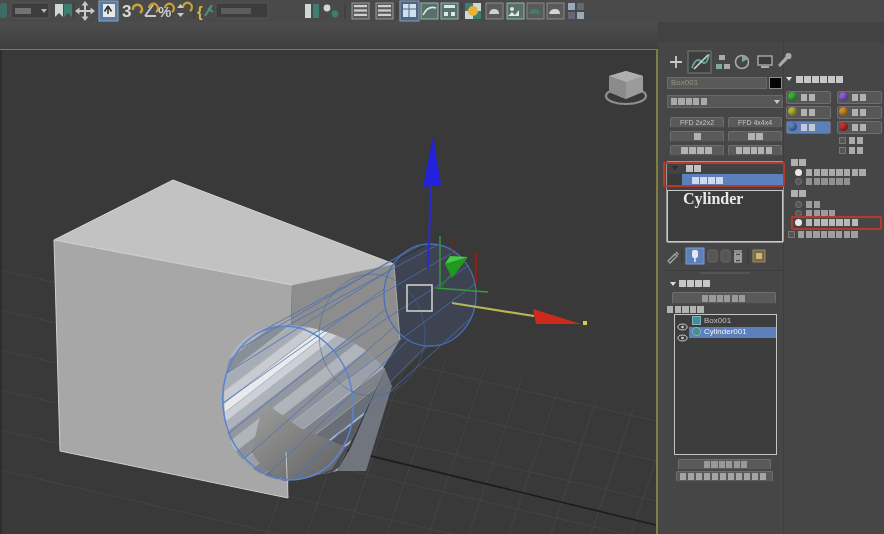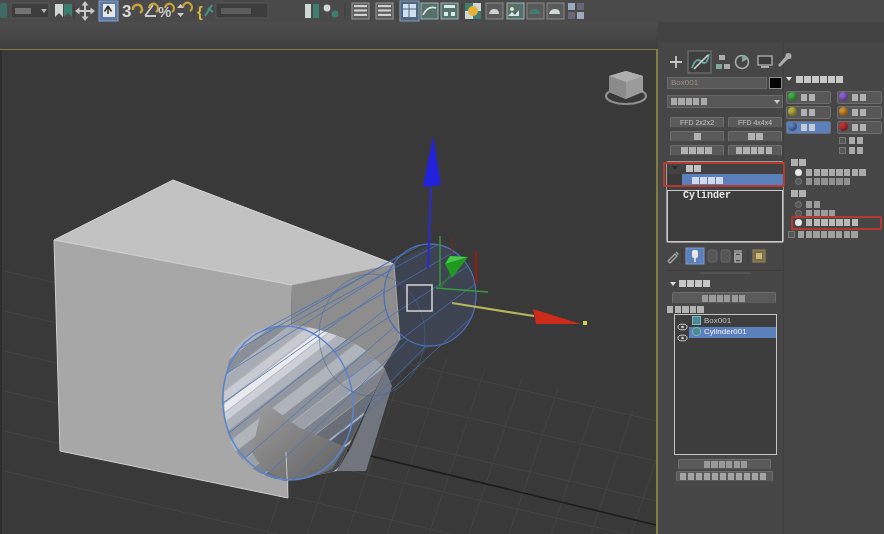--- a/index.html
+++ b/index.html
@@ -219,21 +219,21 @@
     <div style="position:absolute;left:681px;top:147px;width:30.6px;height:7px;background:repeating-linear-gradient(90deg,rgba(200,200,200,0.8) 0 6.6px,transparent 6.6px 8.0px);filter:blur(0.5px);"></div>
     <div style="position:absolute;background:#5a5a5a;border:1px solid #6e6e6e;border-bottom-color:#4a4a4a;border-radius:2px;color:#c6c6c6;font-size:7px;text-align:center;font-family:'Liberation Sans';left:728px;top:145px;width:54px;height:11px"></div>
     <div style="position:absolute;left:736px;top:147px;width:35.8px;height:7px;background:repeating-linear-gradient(90deg,rgba(200,200,200,0.8) 0 6.2px,transparent 6.2px 7.4px);filter:blur(0.5px);"></div>
     <div class="abs" style="left:666px;top:161px;width:118px;height:82px;background:#424242;border:1px solid #9a9a9a;border-radius:2px"></div>
     <div class="abs" style="left:672px;top:166px;width:0;height:0;border-left:3.5px solid transparent;border-right:3.5px solid transparent;border-top:4.5px solid #2a2a2a"></div>
     <div style="position:absolute;left:686px;top:165px;width:14.6px;height:7px;background:repeating-linear-gradient(90deg,rgba(215,215,215,0.85) 0 6.6px,transparent 6.6px 8.0px);filter:blur(0.5px);"></div>
     <div class="abs" style="left:668px;top:174px;width:14px;height:13px;background:#3a3a3a"></div>
     <div class="abs" style="left:682px;top:174px;width:101px;height:13px;background:#5b80bb"></div>
     <div style="position:absolute;left:692px;top:177px;width:30.6px;height:7px;background:repeating-linear-gradient(90deg,rgba(228,234,244,0.85) 0 6.6px,transparent 6.6px 8.0px);filter:blur(0.5px);"></div>
     <div class="abs" style="left:667px;top:190px;width:116px;height:52px;background:#3c3c3c;border:1px solid #c8c8c8"></div>
-    <div class="abs" style="left:683px;top:190px;color:#e8e8e8;font-size:10px;font-weight:bold;font-family:Liberation Mono, monospace">Cylinder</div>
+    <div class="abs" style="left:683px;top:190px;color:#e8e8e8;font-size:16px;font-weight:bold;font-family:Liberation Serif, serif">Cylinder</div>
     <div class="abs" style="left:663px;top:162px;width:122px;height:25px;border:2px solid #b43a30;border-radius:2px"></div>
     <svg class="abs" style="left:664px;top:247px" width="112" height="18" viewBox="0 0 112 18">
       <path d="M4 14 L11 7 l2 2 L6 16 z M12 5 l2.5 2.5" stroke="#a8a8a8" stroke-width="1.3" fill="none"></path>
       <line x1="18" y1="2" x2="18" y2="16" stroke="#3a3a3a"></line>
       <rect x="22" y="1" width="18" height="16" fill="#5b80bb" stroke="#7d9cc9"></rect>
       <rect x="28" y="3" width="6" height="8" rx="2" fill="#e8e8e8"></rect>
       <line x1="31" y1="11" x2="31" y2="15" stroke="#e8e8e8" stroke-width="1.6"></line>
       <rect x="44" y="3" width="9" height="12" rx="2" fill="#565656" stroke="#666"></rect>
       <rect x="57" y="3" width="9" height="12" rx="2" fill="#565656" stroke="#666"></rect>
       <path d="M70 4 h8 m-7 2 h6 v9 h-6 z m2 2 v5 m2 -5 v5" stroke="#d0d0d0" stroke-width="1.2" fill="none"></path>

